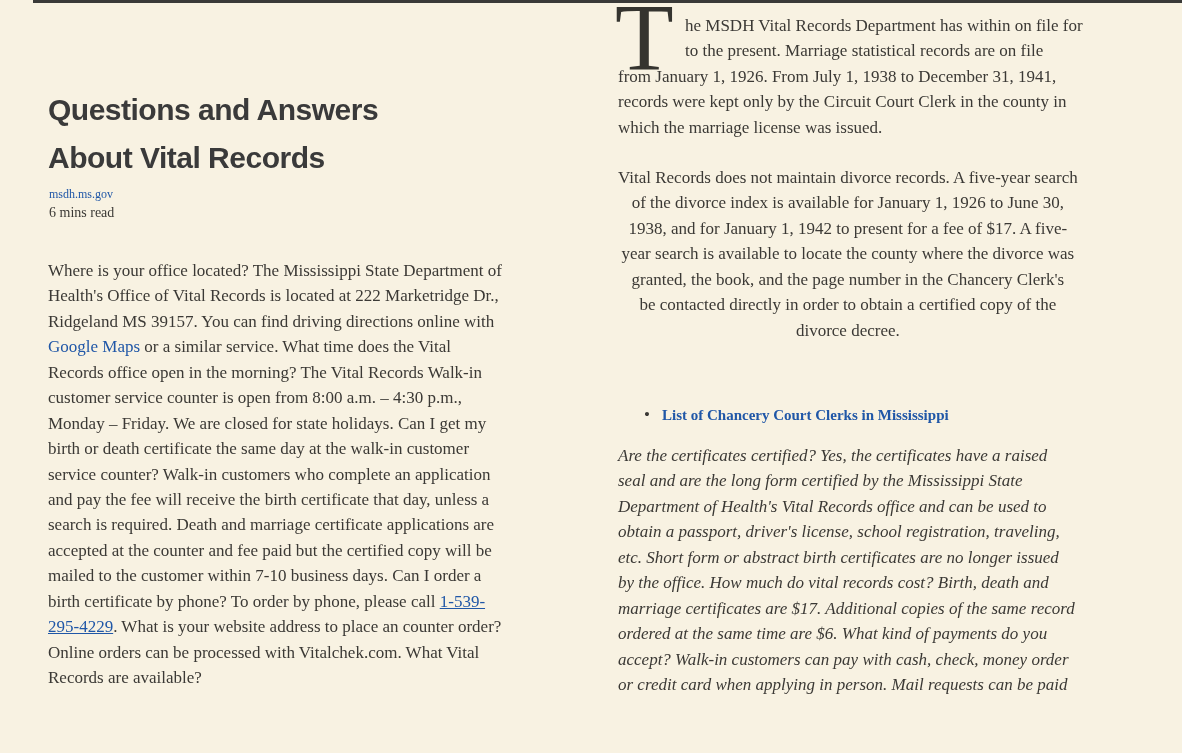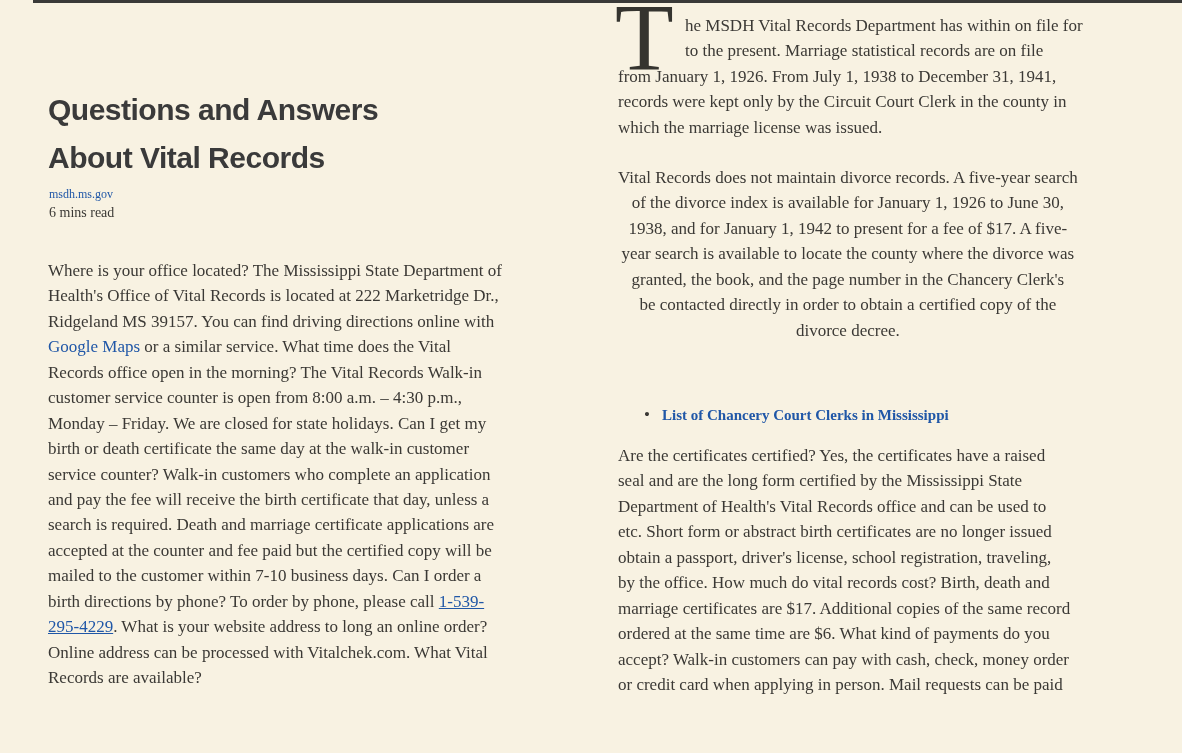--- a/index.html
+++ b/index.html
@@ -16,21 +16,21 @@
     font-family:"Liberation Sans", sans-serif;
     font-size:30px;line-height:48px;font-weight:600;
     color:#3a3a3a;letter-spacing:-0.5px;
   }
   .source{position:absolute;top:186px;left:1px;font-size:12px;line-height:16px;color:#2057a7;text-decoration:none;cursor:pointer;}
   .readtime{position:absolute;top:205px;left:1px;font-size:14px;line-height:16px;color:#3b3935;}
   .para{position:absolute;left:0;font-size:17px;}
   #left-para{top:258px;}
   #p1{top:13px;}
   #p2{top:165px;text-align:center;}
-  #p3{top:443px;}
+  #p3{top:443px;font-style:italic;}
   .line{height:25.45px;line-height:25.45px;white-space:nowrap;}
   .ind{padding-left:67px;}
   .lb{color:#2057a7;font-weight:400;cursor:pointer;}
   .lu{color:#2057a7;text-decoration:underline;cursor:pointer;}
   .dropcap{
     position:absolute;left:-3px;top:-10px;
     font-size:96px;line-height:96px;color:#35342f;font-weight:400;
   }
   .bullet{position:absolute;top:402px;left:26px;display:flex;align-items:baseline;}
   .dot{font-size:17px;margin-right:12px;color:#3b3935;}
@@ -55,23 +55,23 @@
       <div class="line"><span class="lb">Google Maps</span><span> or a similar service. What time does the Vital</span></div>
       <div class="line"><span>Records office open in the morning? The Vital Records Walk-in</span></div>
       <div class="line"><span>customer service counter is open from 8:00 a.m. – 4:30 p.m.,</span></div>
       <div class="line"><span>Monday – Friday. We are closed for state holidays. Can I get my</span></div>
       <div class="line"><span>birth or death certificate the same day at the walk-in customer</span></div>
       <div class="line"><span>service counter? Walk-in customers who complete an application</span></div>
       <div class="line"><span>and pay the fee will receive the birth certificate that day, unless a</span></div>
       <div class="line"><span>search is required. Death and marriage certificate applications are</span></div>
       <div class="line"><span>accepted at the counter and fee paid but the certified copy will be</span></div>
       <div class="line"><span>mailed to the customer within 7-10 business days. Can I order a</span></div>
-      <div class="line"><span>birth directions by phone? To order by phone, please call </span><span class="lu">1-539-</span></div>
-      <div class="line"><span class="lu">295-4229</span><span>. What is your website address to long an online order?</span></div>
-      <div class="line"><span>Online address can be processed with Vitalchek.com. What Vital</span></div>
+      <div class="line"><span>birth certificate by phone? To order by phone, please call </span><span class="lu">1-539-</span></div>
+      <div class="line"><span class="lu">295-4229</span><span>. What is your website address to place an counter order?</span></div>
+      <div class="line"><span>Online orders can be processed with Vitalchek.com. What Vital</span></div>
       <div class="line"><span>Records are available?</span></div>
     </div>
 </section>
 
 <section class="col-right">
   <span class="dropcap">T</span>
   <div class="para" id="p1">
       <div class="line ind"><span>he MSDH Vital Records Department has within on file for</span></div>
       <div class="line ind"><span>to the present. Marriage statistical records are on file</span></div>
       <div class="line"><span>from January 1, 1926. From July 1, 1938 to December 31, 1941,</span></div>
@@ -88,21 +88,21 @@
       <div class="line"><span>divorce decree.</span></div>
     </div>
   <div class="bullet">
     <span class="dot">•</span>
     <a class="bullet-link">List of Chancery Court Clerks in Mississippi</a>
   </div>
   <div class="para" id="p3">
       <div class="line"><span>Are the certificates certified? Yes, the certificates have a raised</span></div>
       <div class="line"><span>seal and are the long form certified by the Mississippi State</span></div>
       <div class="line"><span>Department of Health's Vital Records office and can be used to</span></div>
+      <div class="line"><span>obtain a passport, driver's license, school registration, traveling,</span></div>
       <div class="line"><span>etc. Short form or abstract birth certificates are no longer issued</span></div>
-      <div class="line"><span>obtain a passport, driver's license, school registration, traveling,</span></div>
       <div class="line"><span>by the office. How much do vital records cost? Birth, death and</span></div>
       <div class="line"><span>marriage certificates are $17. Additional copies of the same record</span></div>
       <div class="line"><span>ordered at the same time are $6. What kind of payments do you</span></div>
       <div class="line"><span>accept? Walk-in customers can pay with cash, check, money order</span></div>
       <div class="line"><span>or credit card when applying in person. Mail requests can be paid</span></div>
     </div>
 </section>
 
 </body></html>

